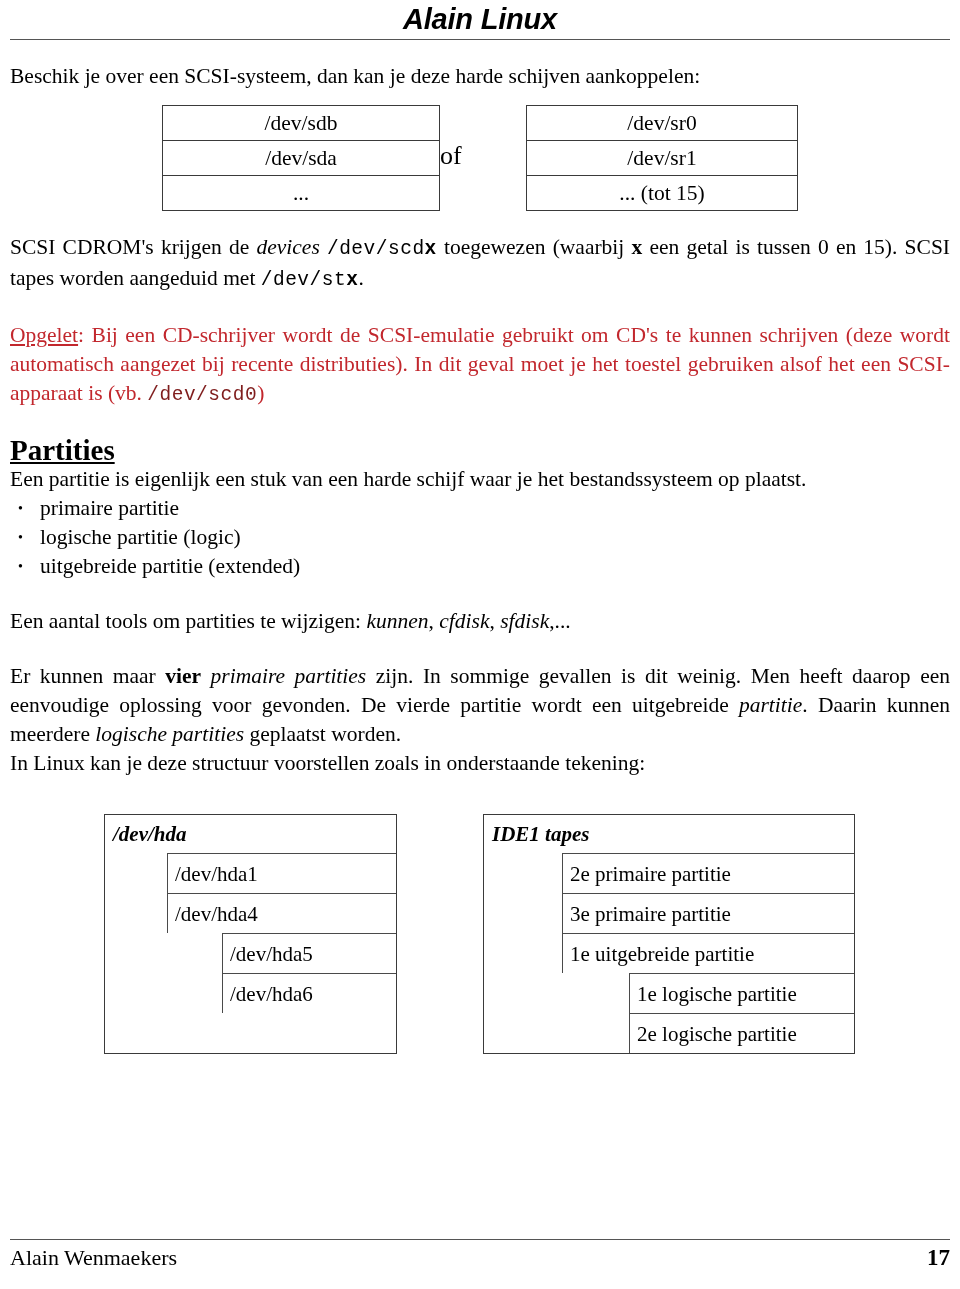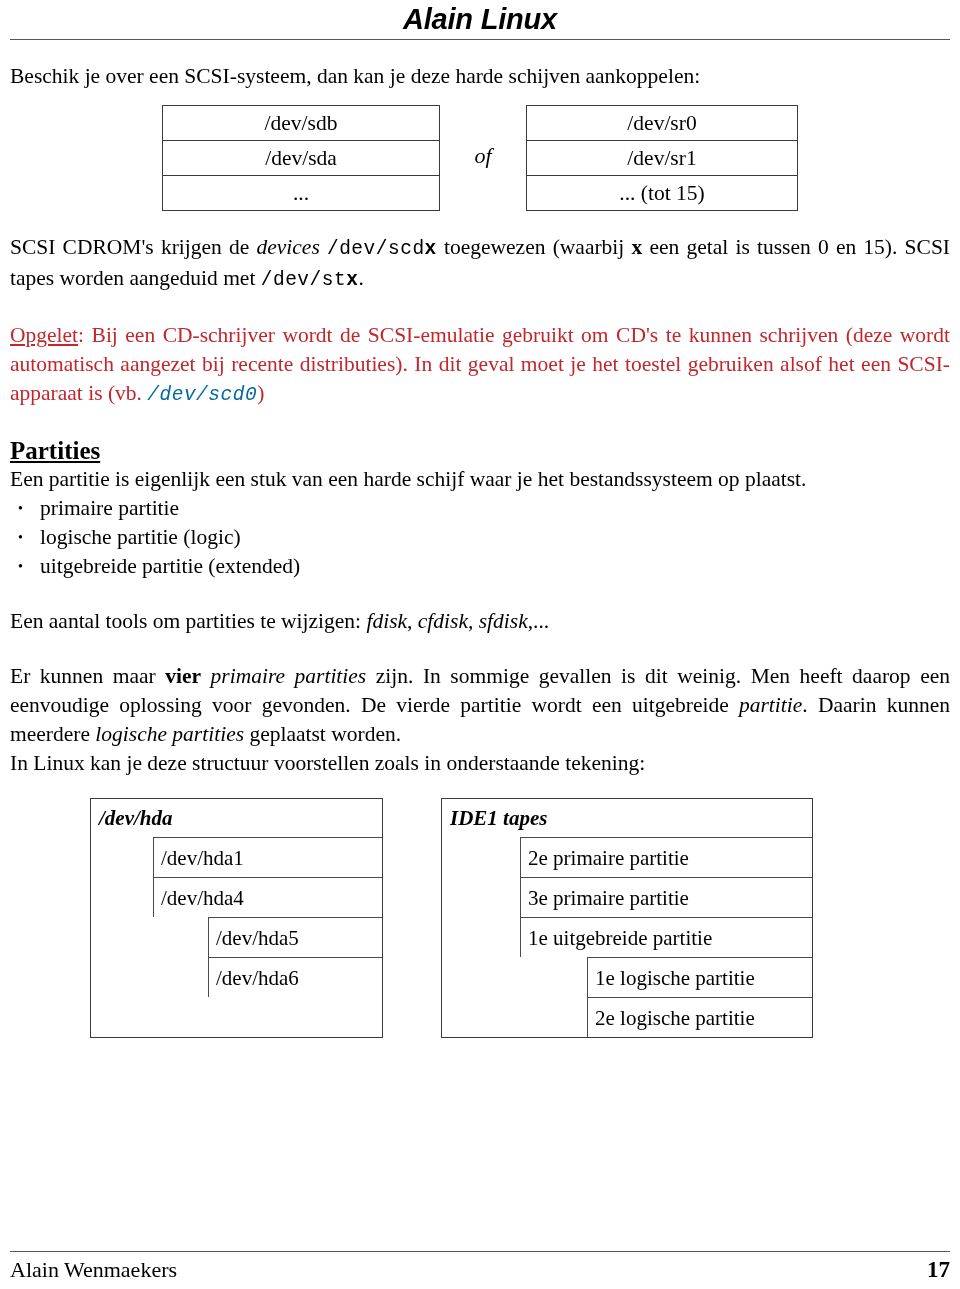--- a/index.html
+++ b/index.html
@@ -81,43 +81,42 @@
     font-size: 21.5px;
     padding: 0 6px;
     text-align: center;
     vertical-align: middle;
   }
   .dev-table.left { width: 278px; }
   .dev-table.right { width: 272px; }
   .of-word {
     width: 86px;
     flex: none;
-    text-align: center;
-    font-size: 22px;
+    text-align: left;
+    font-size: 26px;
     line-height: 34px;
     padding-top: 34px;
     box-sizing: border-box;
-    font-style: italic;
   }
 
   
   .gap-1 { height: 22px; }
   .gap-3 { height: 26px; }
 
   .red-note {
     color: #C2272D;
     font-size: 21.5px;
     line-height: 29px;
     text-align: justify;
     margin: 0;
   }
-  .red-note .mono { color: #0369a1; font-style: italic; }
+  .red-note .mono { color: #7f1d1d; }
 
   .section-head {
-    font-size: 25px;
+    font-size: 29px;
     font-weight: bold;
     text-decoration: underline;
     line-height: 29px;
   }
 
   ul.bullets {
     list-style: none;
     margin: 0;
     padding: 0;
   }
@@ -131,21 +130,22 @@
     position: absolute;
     left: 8px;
     top: 0;
     font-size: 14px;
     line-height: 29px;
   }
 
   
   .diagram {
     display: flex;
-    margin-top: 20px;
+    margin-top: 36px;
+    gap: 14px;
   }
   .diagram-spacer { width: 80px; flex: none; }
   .diagram-gap { width: 58px; flex: none; }
 
   .outer-box {
     border: 1.3px solid #3a3a3a;
     box-sizing: border-box;
     padding: 0;
   }
   .outer-box.left-box { width: 293px; }
@@ -183,21 +183,21 @@
     box-sizing: border-box;
     white-space: nowrap;
   }
   .open-right { border-right: none; }
 
   
   .doc-footer {
     position: absolute;
     left: 10px;
     right: 10px;
-    bottom: 4px;
+    bottom: 16px;
   }
   .footer-rule {
     border: none;
     border-top: 1.6px solid #555555;
     margin: 0 0 3px 0;
     height: 0;
   }
   .footer-row {
     display: flex;
     justify-content: space-between;
@@ -267,21 +267,21 @@
   <p class="para justify">Een partitie is eigenlijk een stuk van een harde schijf waar je het bestandssysteem op plaatst.</p>
 
   <ul class="bullets">
     <li><span class="bullet-dot">•</span><span>primaire partitie</span></li>
     <li><span class="bullet-dot">•</span><span>logische partitie (logic)</span></li>
     <li><span class="bullet-dot">•</span><span>uitgebreide partitie (extended)</span></li>
   </ul>
 
   <div class="gap-3"></div>
 
-  <p class="para"><span>Een aantal tools om partities te wijzigen: </span><span class="ital">fdisk</span><span>, </span><span class="ital">cfdisk</span><span>, </span><span class="ital">sfdisk</span><span>,...</span></p>
+  <p class="para"><span>Een aantal tools om partities te wijzigen: </span><span class="ital">kunnen</span><span>, </span><span class="ital">cfdisk</span><span>, </span><span class="ital">sfdisk</span><span>,...</span></p>
 
   <div class="gap-3"></div>
 
   <p class="para justify"><span>Er kunnen maar </span><span class="bold">vier</span><span> </span><span class="ital">primaire partities</span><span> zijn. In sommige gevallen is dit weinig. Men heeft daarop een eenvoudige oplossing voor gevonden. De vierde partitie wordt een uitgebreide </span><span class="ital">partitie</span><span>. Daarin kunnen meerdere </span><span class="ital">logische partities</span><span> geplaatst worden.</span></p>
 
   <p class="para">In Linux kan je deze structuur voorstellen zoals in onderstaande tekening:</p>
 
   <div class="diagram">
     <div class="diagram-spacer"></div>
 

